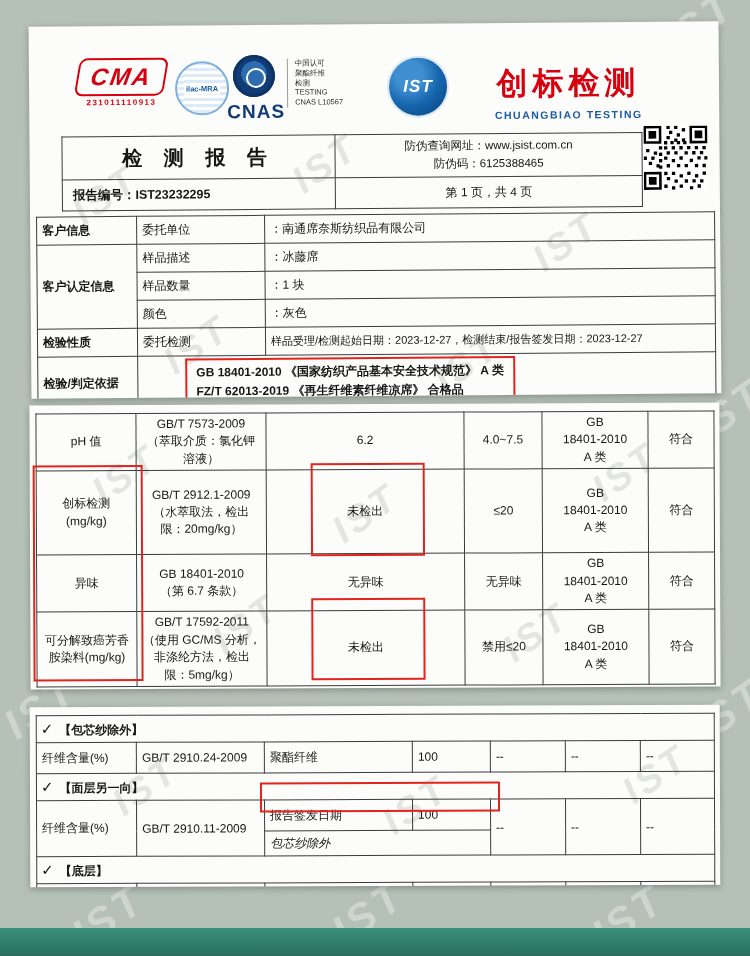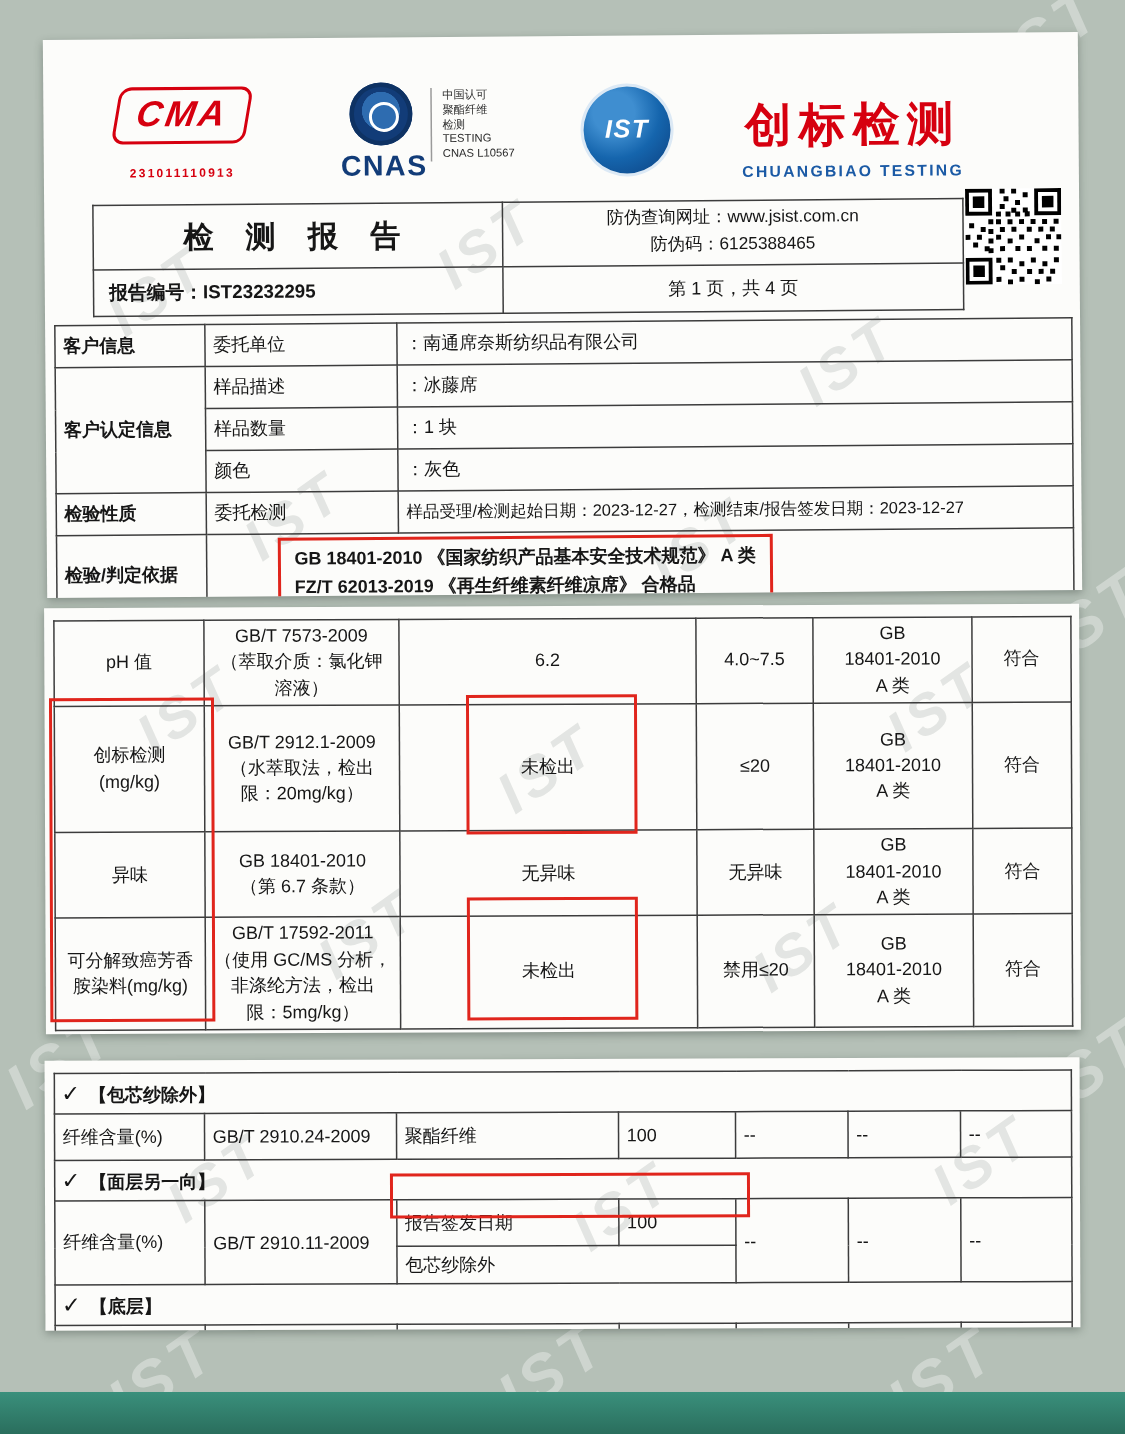--- a/index.html
+++ b/index.html
@@ -15,21 +15,21 @@
   
   .page{position:absolute;background:#fcfcfa;box-shadow:0 2px 6px rgba(35,45,40,0.35);overflow:hidden;}
   .page1{left:30px;top:24px;width:690px;height:372px;transform:rotate(-0.45deg);}
   .page2{left:30px;top:404px;width:690px;height:284px;transform:rotate(-0.25deg);}
   .page3{left:30px;top:706px;width:690px;height:180px;transform:rotate(-0.2deg);}
 
   
   .cma{position:absolute;left:48px;top:32px;text-align:center;color:#d6000f;}
   .cma-box{display:inline-block;border:2px solid #d6000f;border-radius:8px;transform:skewX(-10deg);
            padding:3px 12px;font-weight:bold;font-style:italic;font-size:24px;letter-spacing:2px;}
-  .cma-num{font-size:8px;letter-spacing:1.5px;margin-top:15px;font-weight:bold;}
+  .cma-num{font-size:8px;letter-spacing:1.5px;margin-top:2px;font-weight:bold;}
   .ilac{position:absolute;left:146px;top:36px;width:50px;height:50px;border-radius:50%;
         border:2px solid #7fb0da;background:
         repeating-linear-gradient(0deg,#dcebf7 0 3px,#ffffff 3px 6px);display:flex;align-items:center;justify-content:center;}
   .ilac span{background:#ffffff;color:#155a9e;font-weight:bold;font-size:7.5px;padding:1px 2px;}
   .cnas-emblem{position:absolute;left:204px;top:30px;width:42px;height:42px;border-radius:50%;
         background:radial-gradient(circle at 50% 45%,#2e6cb0 0 40%,#123c78 41% 100%);box-shadow:inset 0 0 0 3px #0e3263;}
   .cnas-emblem::after{content:"";position:absolute;left:13px;top:13px;width:16px;height:16px;border:2px solid #fff;border-radius:50%;}
   .cnas-word{position:absolute;left:198px;top:76px;font-size:19px;font-weight:bold;color:#123c78;letter-spacing:1px;}
   .accred{position:absolute;left:258px;top:34px;border-left:1px solid #9a9a9a;padding-left:7px;
           font-size:7.5px;color:#2c2c2c;line-height:1.3;}
@@ -67,21 +67,21 @@
   .rtable{position:absolute;left:6px;top:8px;width:678px;}
   .rtable td{text-align:center;line-height:1.45;}
   .rtable .method{text-align:center;}
 
   
   .ftable{position:absolute;left:6px;top:8px;width:678px;}
   .ftable td{text-align:left;height:26px;}
   .sec td{text-align:left;font-weight:bold;height:22px;padding-left:4px;}
   .chk{font-size:15px;font-weight:bold;margin-right:6px;}
   .ftable .sub{height:22px;}
-  .ftable .note-cell{height:20px;}
+  .ftable .note-cell{height:20px;font-style:italic;}
 
   
   .redbox{position:absolute;border:2px solid #e0251c;pointer-events:none;}
 
   .footer-bar{position:absolute;left:0;top:928px;width:750px;height:28px;
       background:linear-gradient(180deg,#3a907c 0%,#2a6e5d 100%);}
 </style>
 </head>
 <body>
 
@@ -101,20 +101,23 @@
     <span class="wm wm-pg" style="left:260px;top:120px;">IST</span>
     <span class="wm wm-pg" style="left:500px;top:200px;">IST</span>
     <span class="wm wm-pg" style="left:130px;top:300px;">IST</span>
     <span class="wm wm-pg" style="left:400px;top:320px;">IST</span>
 
     <div class="cma">
       <div class="cma-box">CMA</div>
       <div class="cma-num">231011110913</div>
     </div>
 
+    <div class="ilac">
+      <span>ilac-MRA</span>
+    </div>
 
     <div class="cnas-emblem"></div>
     <div class="cnas-word">CNAS</div>
 
     <div class="accred">
       <div>中国认可</div>
       <div>聚酯纤维</div>
       <div>检测</div>
       <div>TESTING</div>
       <div>CNAS L10567</div>

